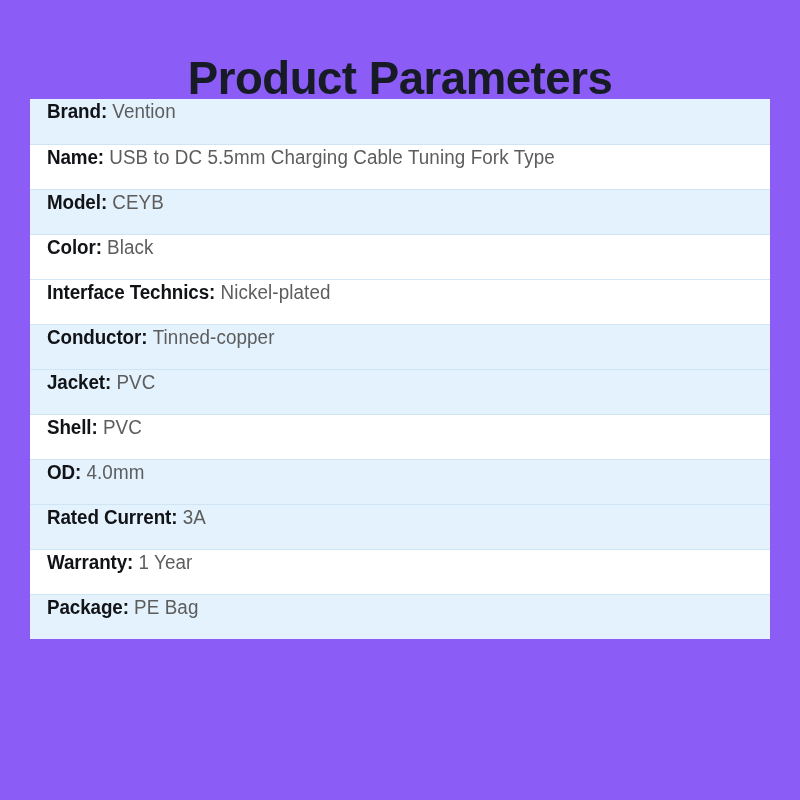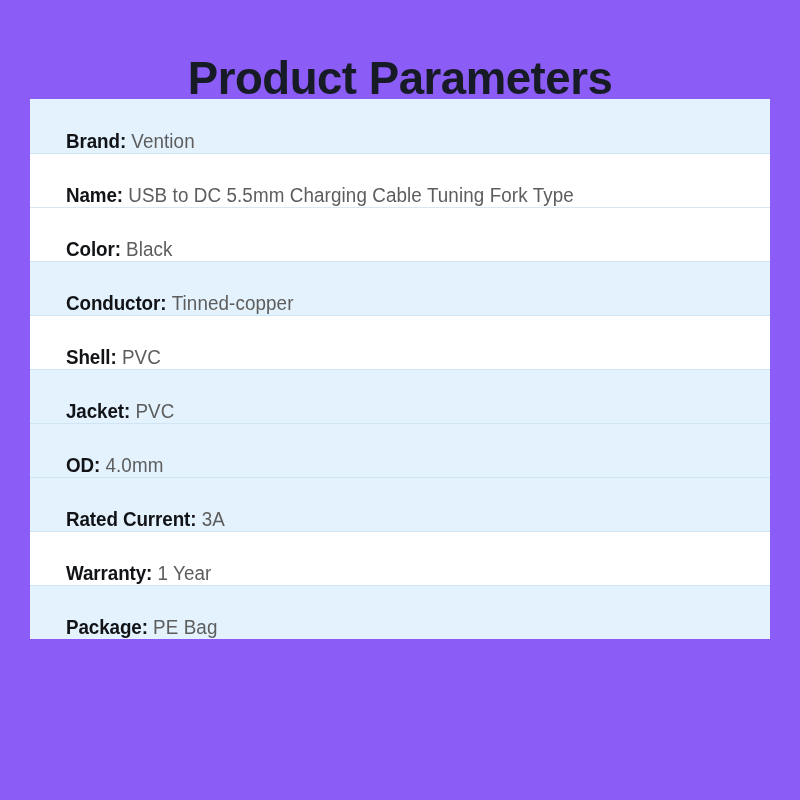--- a/index.html
+++ b/index.html
@@ -44,25 +44,25 @@
   
   .spec-table {
     position: absolute;
     top: 99px;
     left: 30px;
     width: 740px;
   }
 
   .spec-row {
     position: relative;
-    height: 54px;
+    height: 45px;
     box-sizing: border-box;
     display: flex;
-    align-items: flex-end;
-    padding-left: 36px;
+    align-items: flex-start;
+    padding-left: 17px;
     background: #ffffff;
     border-top: 1px solid #d5e7f4;
   }
   .spec-row:first-child {
     border-top: none;
   }
   .spec-row.tinted {
     background: #e3f2fc;
     border-top-color: #cfe5f4;
   }
@@ -100,37 +100,43 @@
   <div class="spec-table">
 
     <div class="spec-row tinted">
       <div class="spec-text"><span class="spec-label">Brand:</span> <span class="spec-value">Vention</span></div>
     </div>
 
     <div class="spec-row">
       <div class="spec-text"><span class="spec-label">Name:</span> <span class="spec-value">USB to DC 5.5mm Charging Cable Tuning Fork Type</span></div>
     </div>
 
+    <div class="spec-row tinted">
+      <div class="spec-text"><span class="spec-label">Model:</span> <span class="spec-value">CEYB</span></div>
+    </div>
 
     <div class="spec-row">
       <div class="spec-text"><span class="spec-label">Color:</span> <span class="spec-value">Black</span></div>
     </div>
 
 
+    <div class="spec-row">
+      <div class="spec-text"><span class="spec-label">Interface Technics:</span> <span class="spec-value">Nickel-plated</span></div>
+    </div>
 
     <div class="spec-row tinted">
       <div class="spec-text"><span class="spec-label">Conductor:</span> <span class="spec-value">Tinned-copper</span></div>
     </div>
 
+    <div class="spec-row tinted">
+      <div class="spec-text"><span class="spec-label">Jacket:</span> <span class="spec-value">PVC</span></div>
+    </div>
+
     <div class="spec-row">
       <div class="spec-text"><span class="spec-label">Shell:</span> <span class="spec-value">PVC</span></div>
-    </div>
-
-    <div class="spec-row tinted">
-      <div class="spec-text"><span class="spec-label">Jacket:</span> <span class="spec-value">PVC</span></div>
     </div>
 
 
     <div class="spec-row tinted">
       <div class="spec-text"><span class="spec-label">OD:</span> <span class="spec-value">4.0mm</span></div>
     </div>
 
 
     <div class="spec-row tinted">
       <div class="spec-text"><span class="spec-label">Rated Current:</span> <span class="spec-value">3A</span></div>

